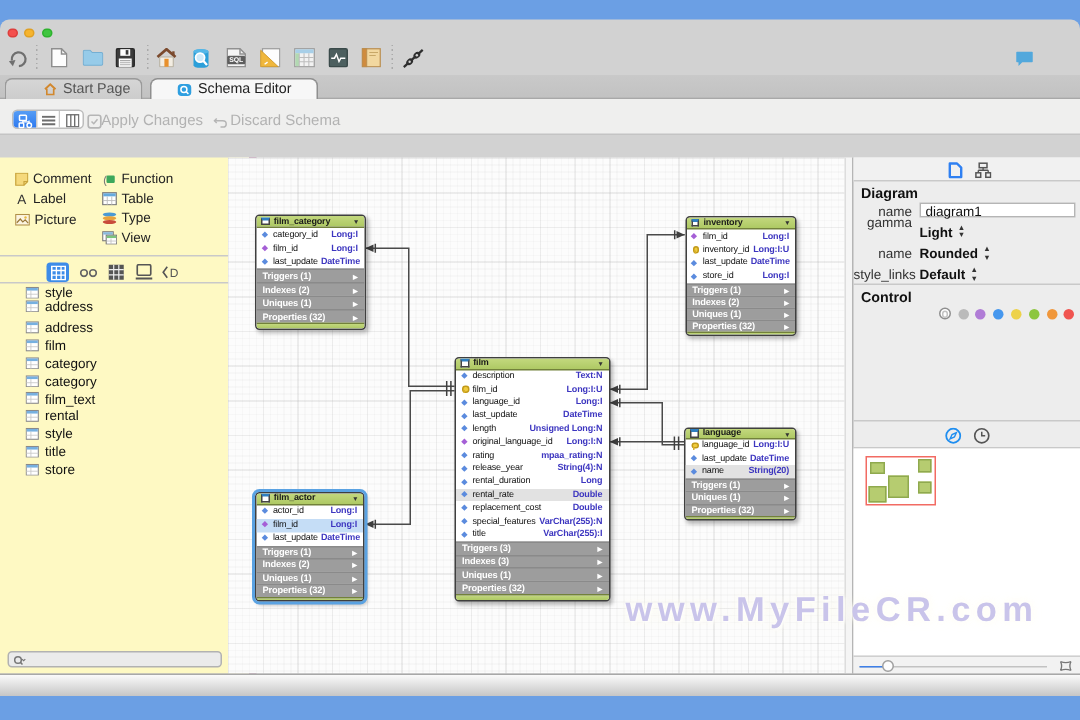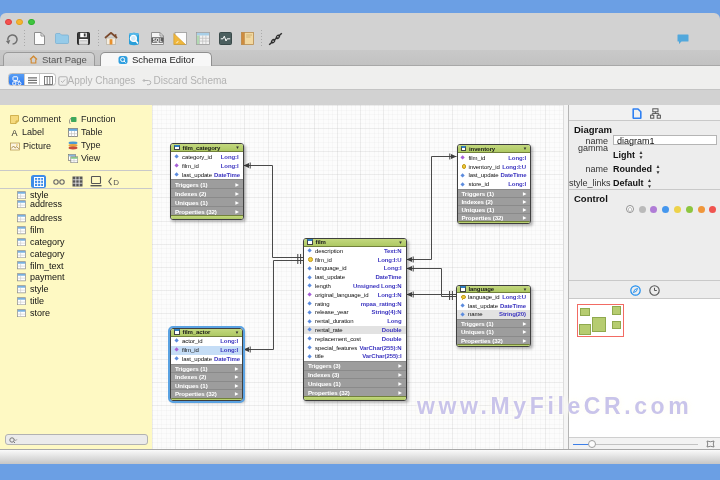--- a/index.html
+++ b/index.html
@@ -345,21 +345,21 @@
               <path d="M0.5 5.5 H9.5 M4 2.8 V8.5" stroke="#c4c4c4" stroke-width="0.6"></path>
             </svg>
             <span>film_text</span>
           </div>
           <div class="lrow" style="top:82.6px">
             <svg width="9" height="8.5" viewBox="0 0 10 9" style="margin-left:17px;margin-right:4px;flex:0 0 9px">
               <rect x="0.5" y="0.5" width="9" height="8" fill="#fff" stroke="#8a8a8a" stroke-width="0.8"></rect>
               <rect x="0.9" y="0.9" width="8.2" height="1.9" fill="#76b0e0"></rect>
               <path d="M0.5 5.5 H9.5 M4 2.8 V8.5" stroke="#c4c4c4" stroke-width="0.6"></path>
             </svg>
-            <span>payment</span>
+            <span>rental</span>
           </div>
           <div class="lrow" style="top:94.4px">
             <svg width="9" height="8.5" viewBox="0 0 10 9" style="margin-left:17px;margin-right:4px;flex:0 0 9px">
               <rect x="0.5" y="0.5" width="9" height="8" fill="#fff" stroke="#8a8a8a" stroke-width="0.8"></rect>
               <rect x="0.9" y="0.9" width="8.2" height="1.9" fill="#76b0e0"></rect>
               <path d="M0.5 5.5 H9.5 M4 2.8 V8.5" stroke="#c4c4c4" stroke-width="0.6"></path>
             </svg>
             <span>style</span>
           </div>
           <div class="lrow" style="top:106.2px">

